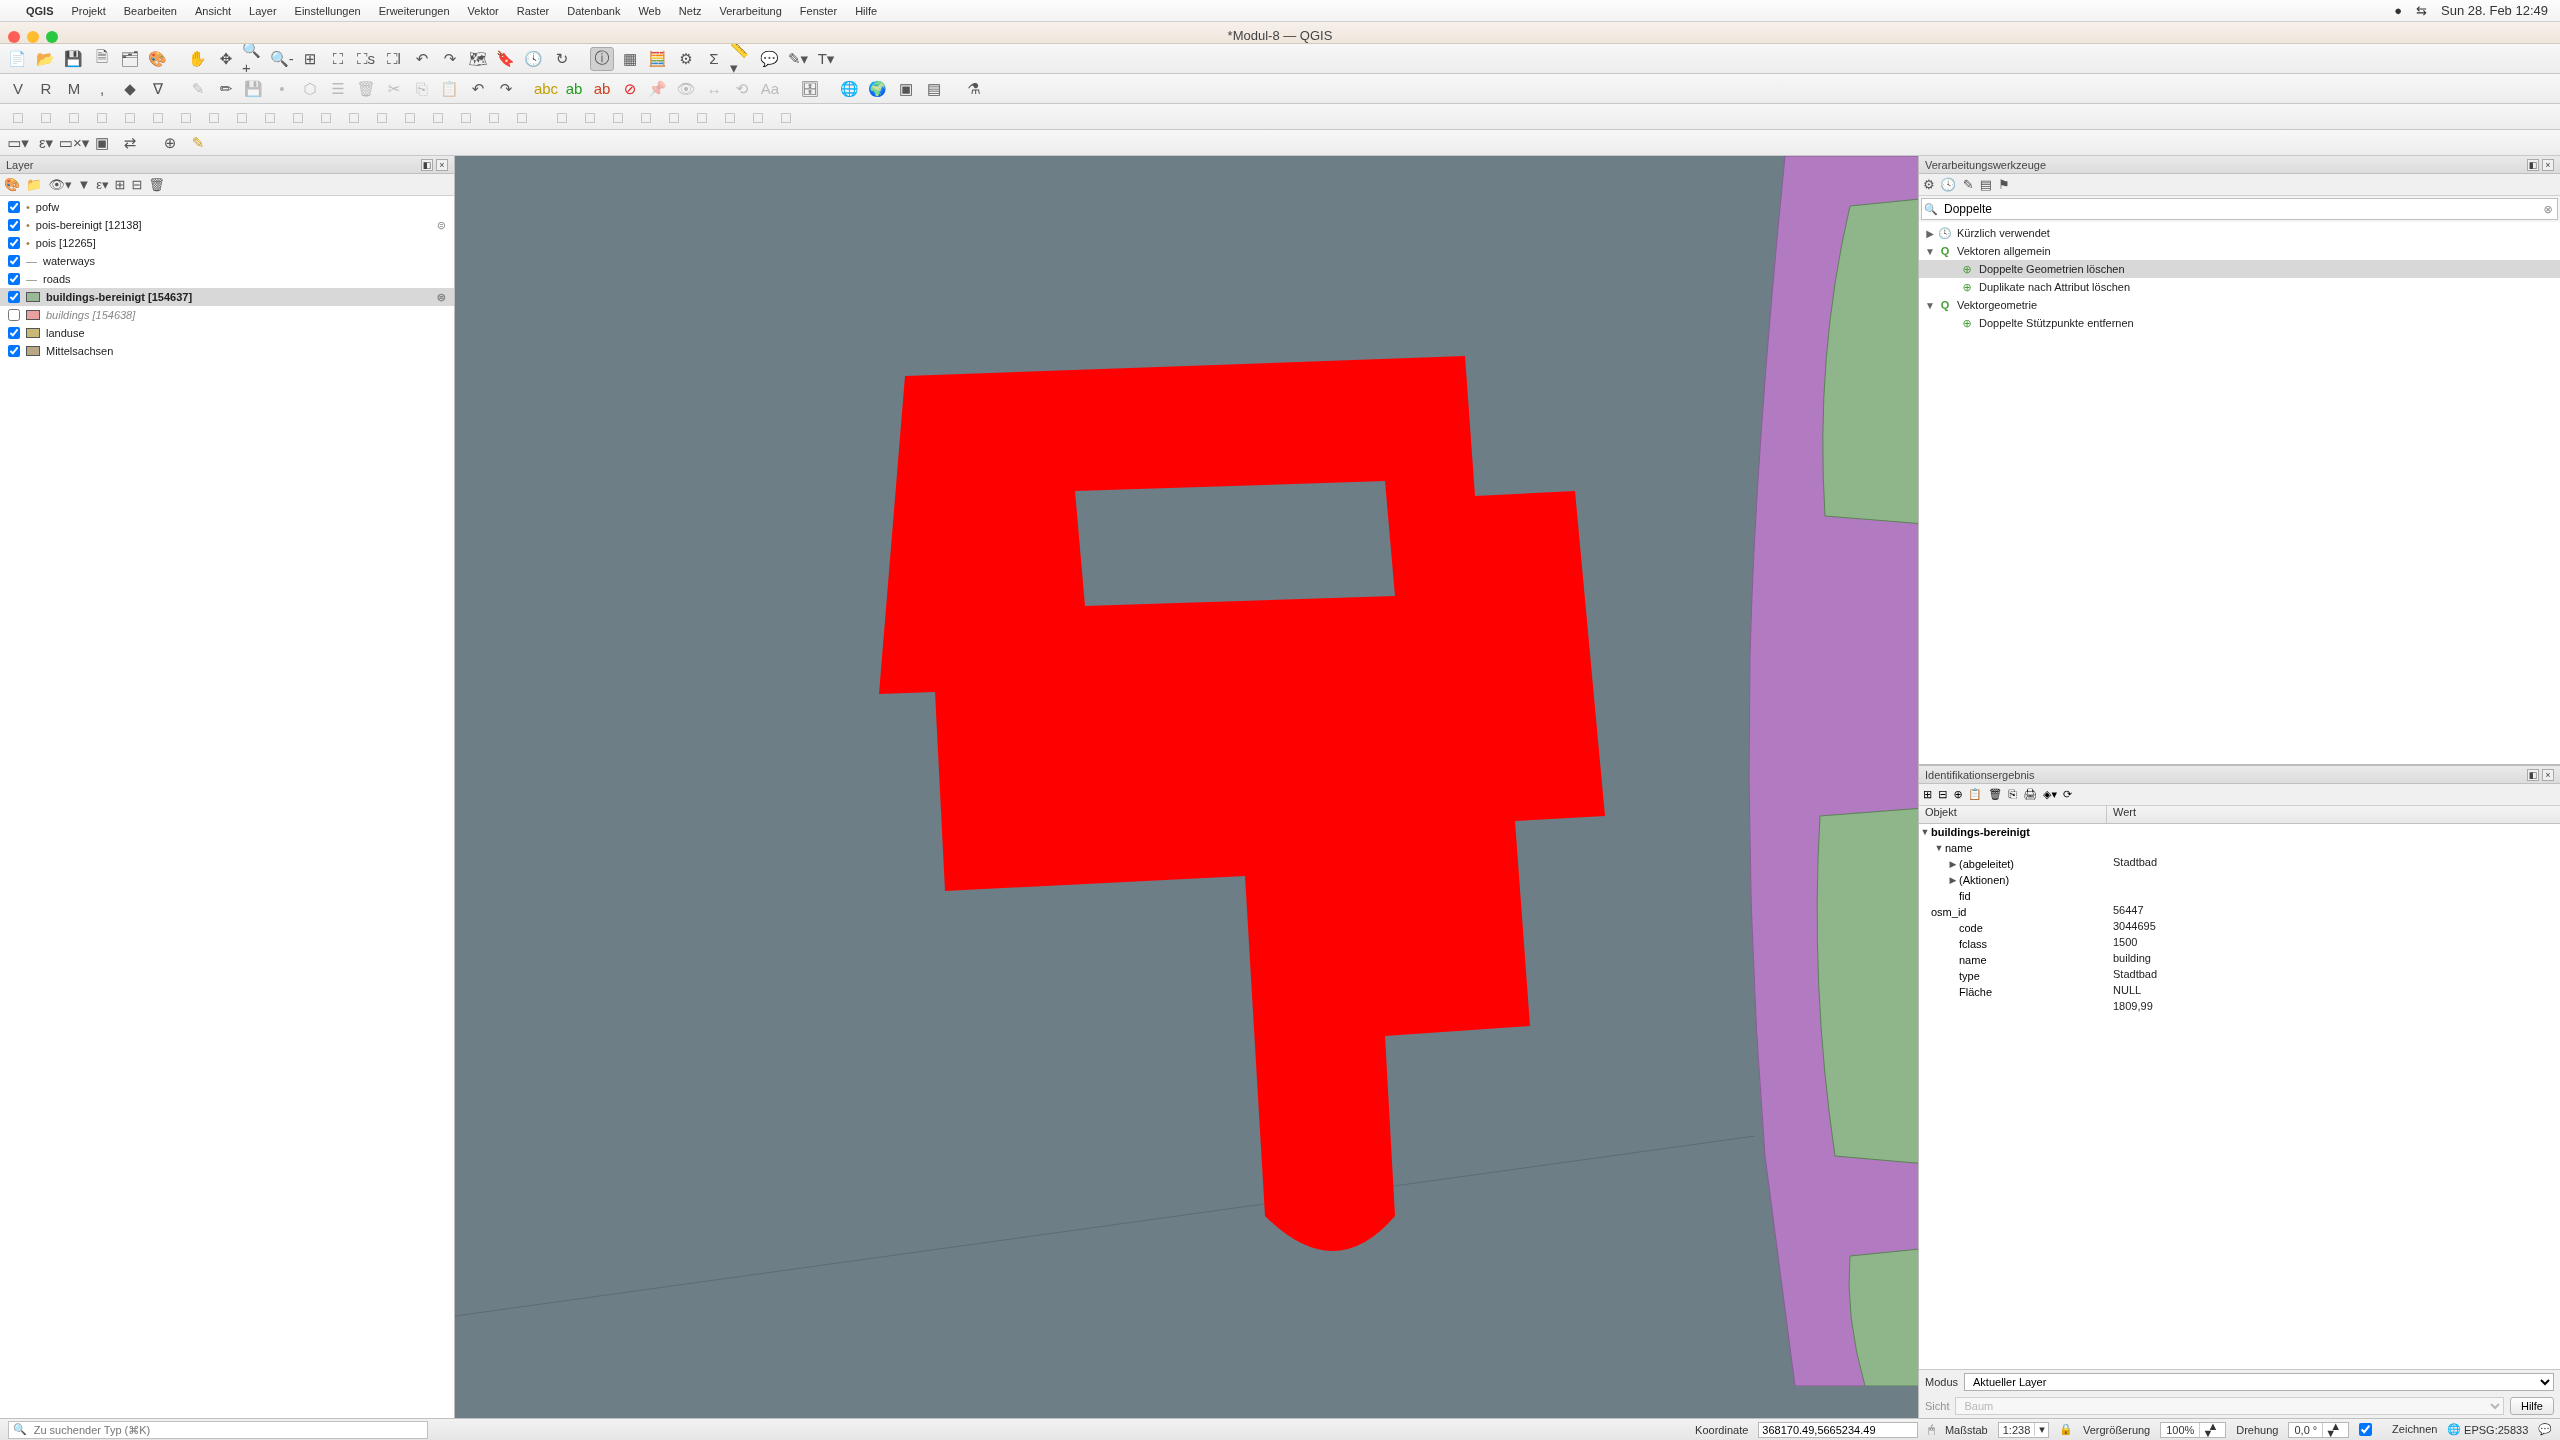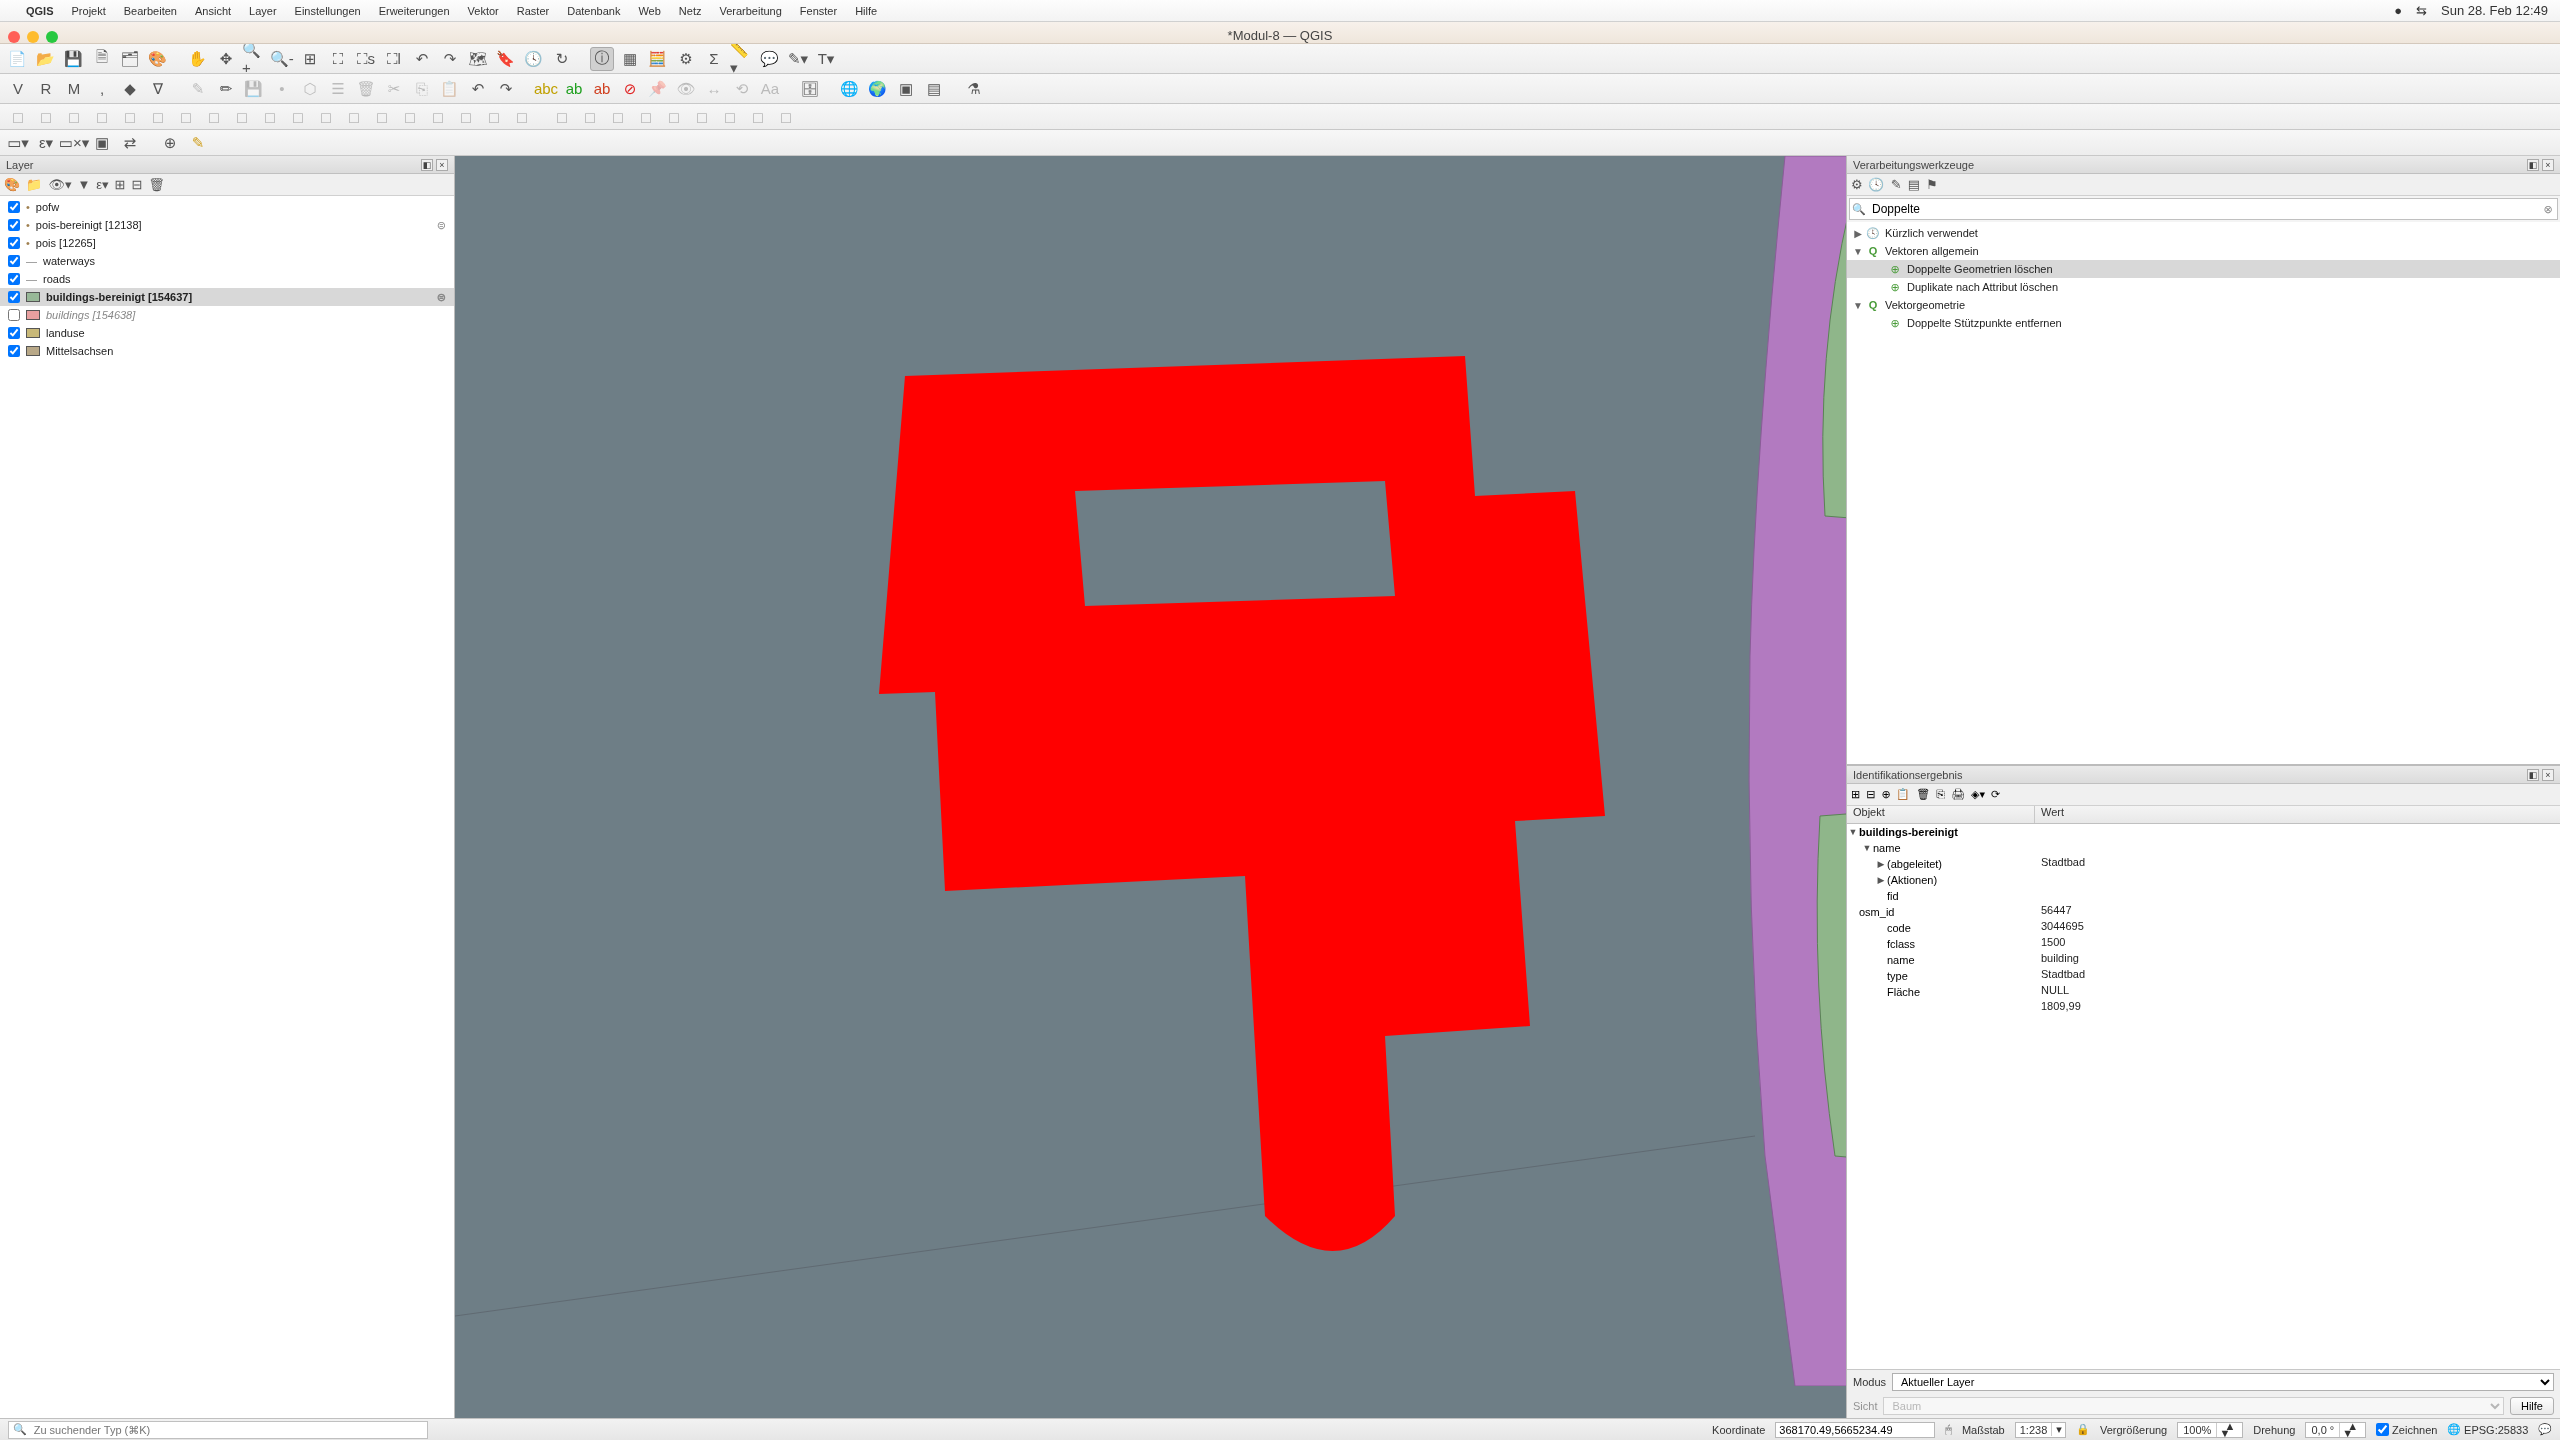--- a/index.html
+++ b/index.html
@@ -44,21 +44,21 @@
 .layer-row.unchecked { color:#888; font-style:italic;}
 .layer-row input[type=checkbox]{ width:12px; height:12px;}
 .layer-swatch { width:14px; height:10px; border:1px solid #555; display:inline-block;}
 .layer-row .filter-ind { margin-left:auto; margin-right:8px; font-size:11px; color:#888;}
 
 
 .map-canvas { flex:1; position:relative; overflow:hidden; background:#6e7e86; }
 .map-canvas svg { position:absolute; top:0; left:0; }
 
 
-.right-panel { width: 714px; background:#f4f4f4; border-left:1px solid #bcbcbc; display:flex; flex-direction:column;}
+.right-panel { width: 642px; background:#f4f4f4; border-left:1px solid #bcbcbc; display:flex; flex-direction:column;}
 .processing { flex: 0 0 610px; display:flex; flex-direction:column; border-bottom: 2px solid #bcbcbc;}
 .search-row { height:22px; background:#fff; border:1px solid #c0c0c0; margin:2px; display:flex; align-items:center;}
 .search-row input { flex:1; border:none; outline:none; padding:0 4px; font-size:12px; background:transparent;}
 .search-row .sicon { width:18px; text-align:center; color:#888;}
 .alg-tree { flex:1; background:#fff; overflow:auto; padding:2px 0;}
 .alg-row { display:flex; align-items:center; height:18px; font-size:12px; color:#222;}
 .alg-row .expander { width:14px; text-align:center; color:#666; font-size:10px;}
 .alg-row.selected { background:#d8d8d8;}
 .alg-row .aicon { width:16px; height:16px; display:inline-flex; align-items:center; justify-content:center; margin-right:4px;}
 
@@ -548,21 +548,21 @@
         </span>
       </div>
     <span>Drehung</span>
     <div class="spinner">
         <span>0,0 °</span>
         <span class="arrows">
           <span>▲</span>
           <span>▼</span>
         </span>
       </div>
-    <label style="display:flex;align-items:center;gap:3px;">
+    <label style="display:flex;align-items:flex-start;gap:20px;">
         <input type="checkbox" checked="" style=""> 
         <span>Zeichnen</span>
       </label>
     <span style="display:flex;align-items:center;gap:3px;">🌐 <span>EPSG:25833</span></span>
     <span>💬</span>
   </div>
 
 </div>
 
 </body></html>

